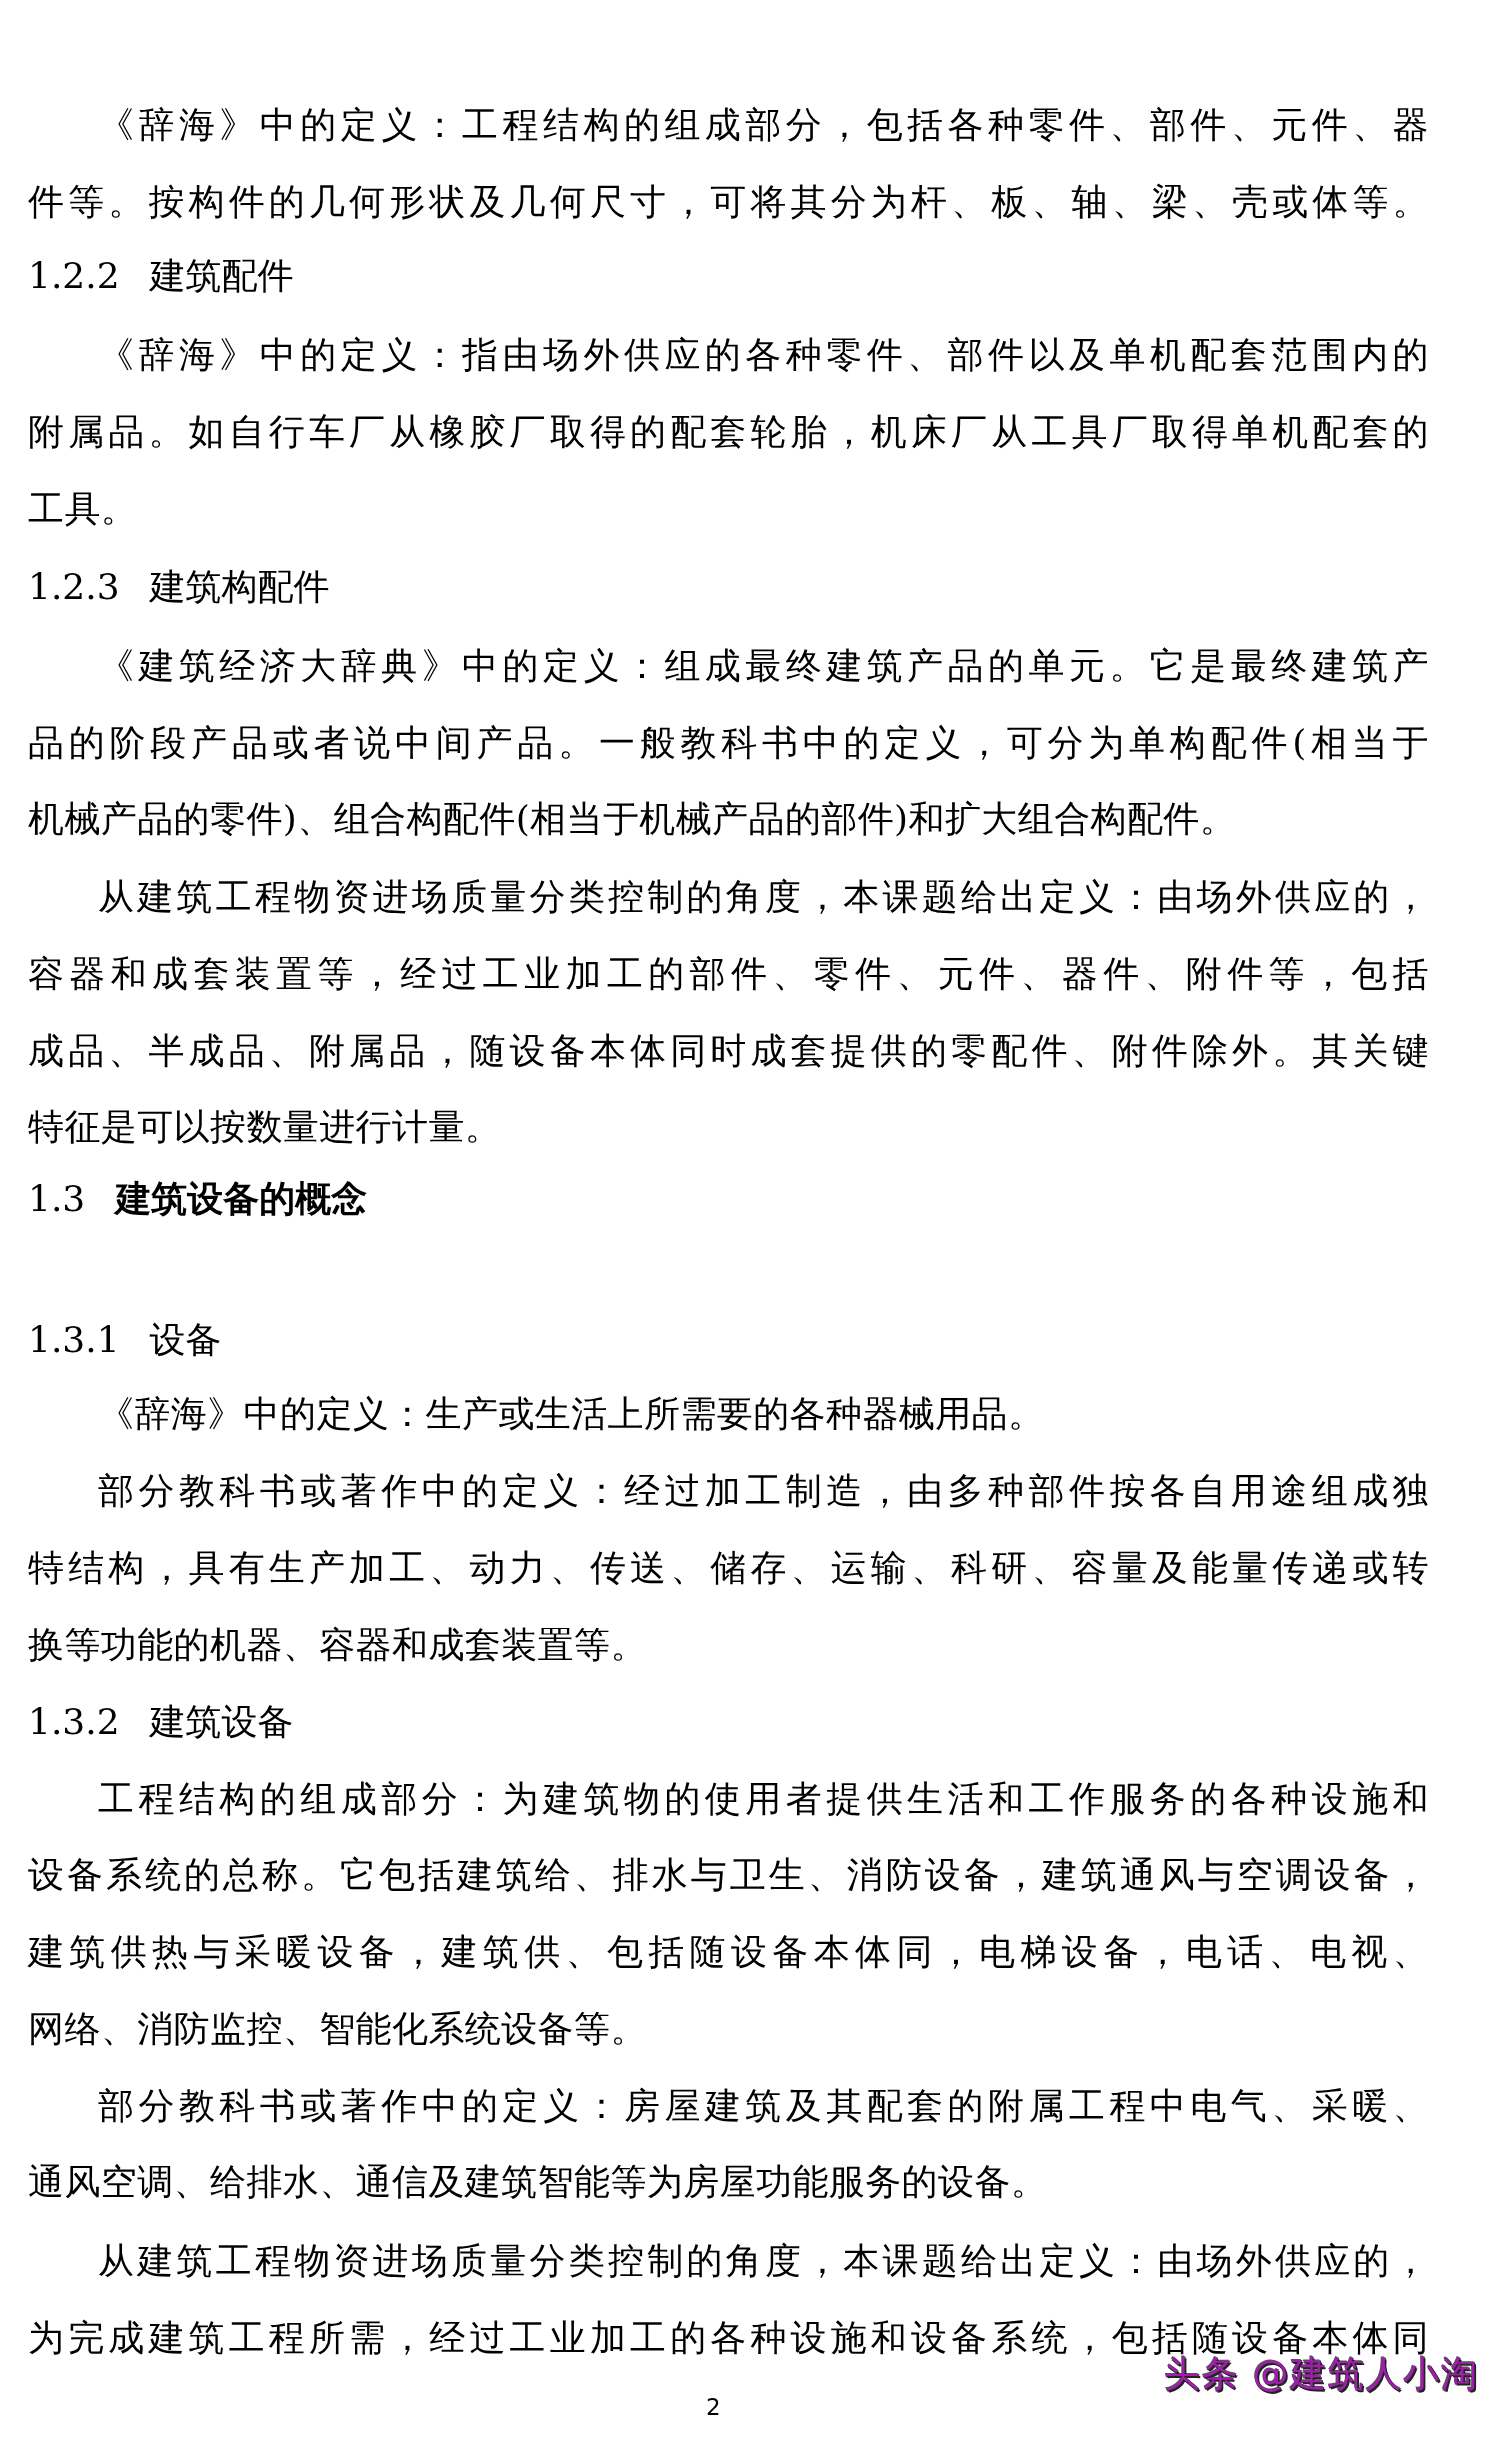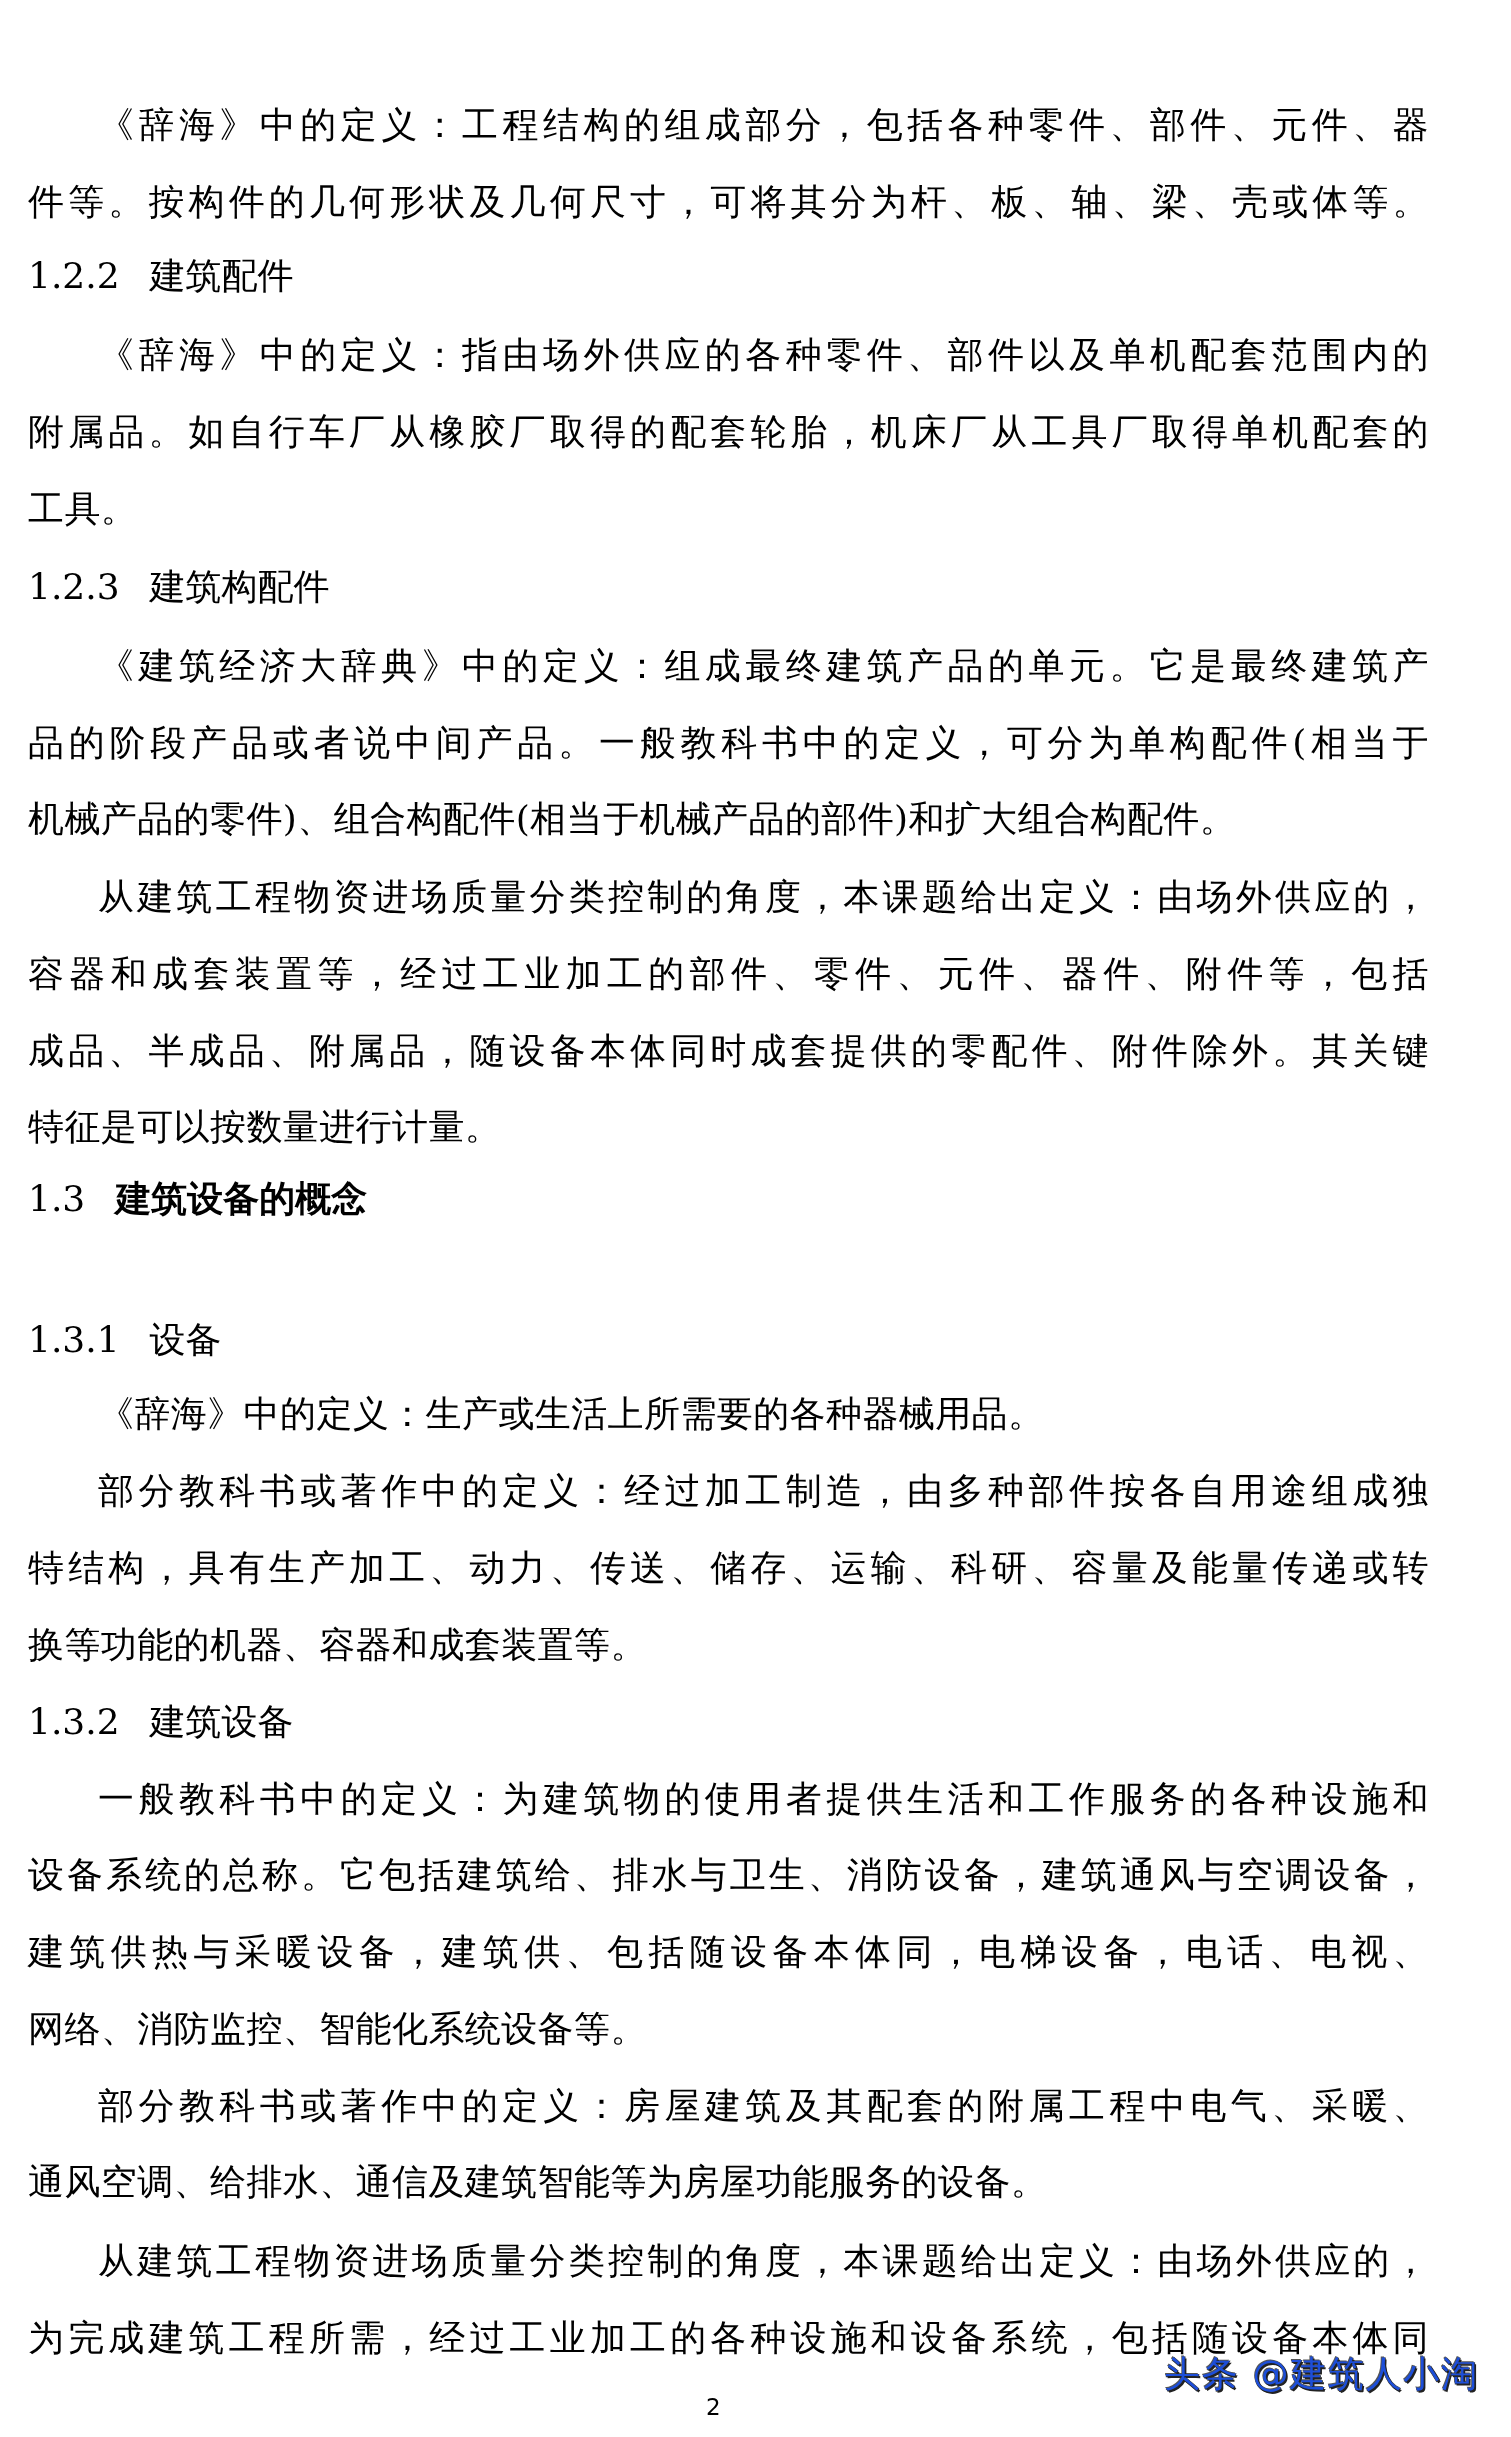--- a/index.html
+++ b/index.html
@@ -7,21 +7,21 @@
          font-family: "DejaVu Serif", "Liberation Serif", serif; color:#000; }
   .line { position:absolute; left:28px; white-space:nowrap; font-size:36px; line-height:50px; height:50px; letter-spacing:0.4px; }
   .line.indent { left:98px; }
   .heading { position:absolute; left:28px; white-space:nowrap; font-size:36px; line-height:50px; height:50px; }
   .heading .num { font-family: "DejaVu Serif", serif; display:inline-block; margin-right:30px; }
   .heading.h2 .title { font-weight:bold; }
   .justify { width:1401px; text-align:justify; text-align-last:justify; }
   .justify.indent-w { width:1331px; }
   .page-num { position:absolute; left:706px; top:2394px; font-family:"DejaVu Sans", sans-serif; font-size:23px; }
   .watermark { position:absolute; left:1164px; top:2350px; font-family:"DejaVu Sans", sans-serif; font-size:36px;
-               color:#1d4ed8; letter-spacing:1.7px;
+               color:#a21caf; letter-spacing:1.7px;
                text-shadow: 1.7px 1.7px 0 #222, -0.8px -0.8px 0 #555, 0.8px 0 0 #333, 0 0.8px 0 #333; }
 </style>
 </head>
 <body>
 
 <div>
 
   <div class="line indent justify indent-w" style="top:100px">《辞海》中的定义：工程结构的组成部分，包括各种零件、部件、元件、器</div>
   <div class="line justify" style="top:177px">件等。按构件的几何形状及几何尺寸，可将其分为杆、板、轴、梁、壳或体等。</div>
 
@@ -56,21 +56,21 @@
 
   <div class="line indent" style="top:1389px">《辞海》中的定义：生产或生活上所需要的各种器械用品。</div>
   <div class="line indent justify indent-w" style="top:1466px">部分教科书或著作中的定义：经过加工制造，由多种部件按各自用途组成独</div>
   <div class="line justify" style="top:1543px">特结构，具有生产加工、动力、传送、储存、运输、科研、容量及能量传递或转</div>
   <div class="line" style="top:1620px">换等功能的机器、容器和成套装置等。</div>
 
   <div class="heading" style="top:1697px">
     <span class="num">1.3.2</span><span class="title">建筑设备</span>
   </div>
 
-  <div class="line indent justify indent-w" style="top:1774px">一般教科书中的定义：为建筑物的使用者提供生活和工作服务的各种设施和</div>
+  <div class="line indent justify indent-w" style="top:1774px">工程结构的组成部分：为建筑物的使用者提供生活和工作服务的各种设施和</div>
   <div class="line justify" style="top:1850px">设备系统的总称。它包括建筑给、排水与卫生、消防设备，建筑通风与空调设备，</div>
   <div class="line justify" style="top:1927px">建筑供热与采暖设备，建筑供、包括随设备本体同，电梯设备，电话、电视、</div>
   <div class="line" style="top:2004px">网络、消防监控、智能化系统设备等。</div>
 
   <div class="line indent justify indent-w" style="top:2081px">部分教科书或著作中的定义：房屋建筑及其配套的附属工程中电气、采暖、</div>
   <div class="line" style="top:2157px">通风空调、给排水、通信及建筑智能等为房屋功能服务的设备。</div>
 
   <div class="line indent justify indent-w" style="top:2236px">从建筑工程物资进场质量分类控制的角度，本课题给出定义：由场外供应的，</div>
   <div class="line justify" style="top:2313px">为完成建筑工程所需，经过工业加工的各种设施和设备系统，包括随设备本体同</div>
 

